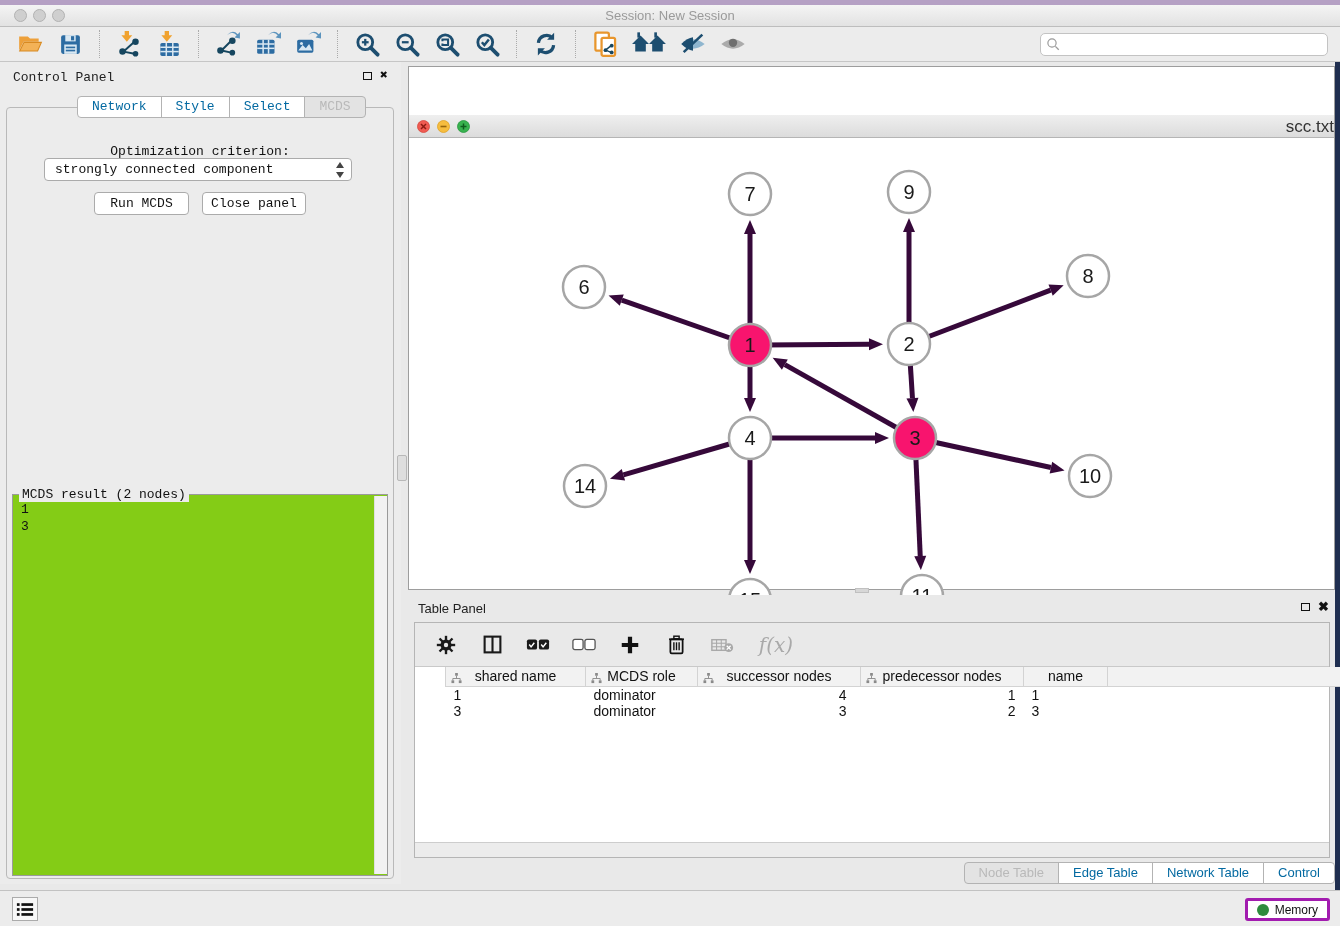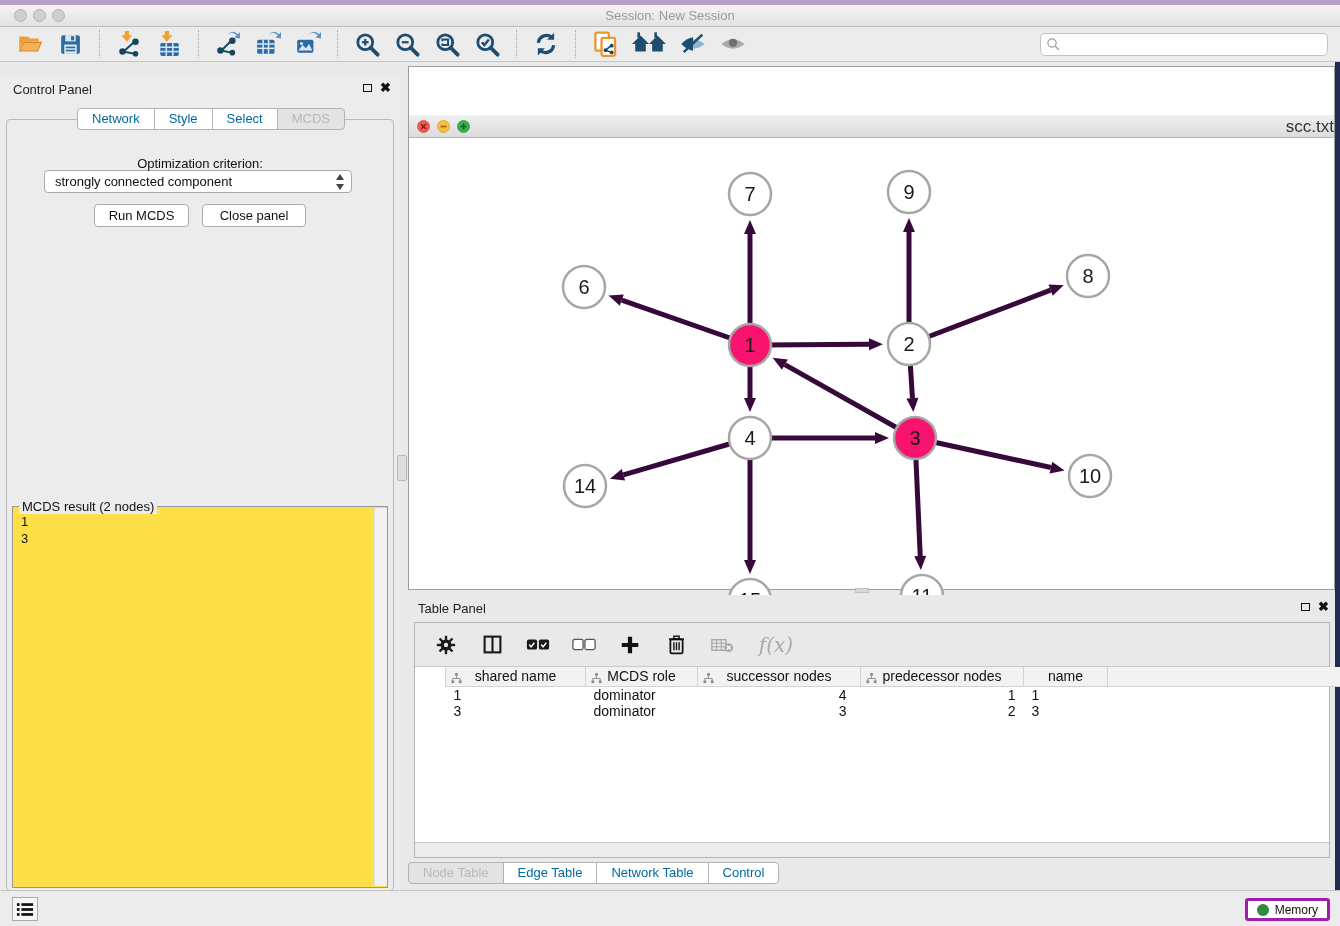--- a/index.html
+++ b/index.html
@@ -15,42 +15,42 @@
   .tl-gray { background:#cfcfcf; border:1px solid #b2b2b2; }
   #title-text { width:100%; text-align:center; line-height:22px; font-size:13px; color:#9a9a9a; }
   
   #toolbar { left:0; top:27px; width:1340px; height:35px; background:#ececec;
     border-bottom:1px solid #c6c6c6; display:flex; align-items:center; padding-left:10px; }
   .tbtn { width:30px; height:30px; display:flex; align-items:center; justify-content:center; margin:0 5px; }
   .tsep { width:1px; height:28px; border-left:1px dotted #ababab; margin:0 9px; }
   #search-box { right:12px; top:33px; width:288px; height:23px; background:#fff;
     border:1px solid #c3c3c3; border-radius:5px; display:flex; align-items:center; padding-left:5px; }
   
-  #control-panel { left:0; top:74px; width:401px; height:822px; background:#ececec; }
+  #control-panel { left:0; top:62px; width:401px; height:822px; background:#ececec;font-family:Liberation Mono, monospace; }
   #cp-header { height:28px; position:relative; }
   #cp-title { position:absolute; left:13px; top:8px; font-size:13px; color:#222; }
   .float-icon { width:9px; height:8px; border:1.5px solid #111; display:inline-block; }
   .close-x { font-size:13px; font-weight:bold; color:#111; line-height:10px; }
   #cp-pane { position:absolute; left:6px; top:45px; width:388px; height:772px;
     border:1px solid #b9b9b9; border-radius:4px; background:#ececec; }
   .seg-tabs { position:absolute; display:flex; }
   .seg-tab { height:22px; line-height:20px; background:#fff; border:1px solid #b3b3b3;
     margin-left:-1px; font-size:13px; color:#0369a1; text-align:center; padding:0 14px; }
   .seg-first { border-radius:4px 0 0 4px; margin-left:0; }
   .seg-last  { border-radius:0 4px 4px 0; }
   .seg-disabled { background:#e3e3e3; color:#b9b9b9; }
   #opt-label { position:absolute; left:0; top:82px; width:400px; text-align:center; font-size:13px; color:#111; }
   #criterion-select { position:absolute; left:44px; top:96px; width:308px; height:23px; background:#fff;
     border:1px solid #ababab; border-radius:4px; font-size:13px; color:#111;
     display:flex; align-items:center; padding-left:10px; }
   .mac-stepper { position:absolute; right:6px; top:3px; }
   .btn { position:absolute; height:23px; background:#fff; border:1px solid #ababab;
     border-radius:4px; font-size:13px; color:#111; text-align:center; line-height:21px; }
   #mcds-fieldset { position:absolute; left:12px; top:432px; width:376px; height:382px;
-    border:1px solid #9a9a9a; background:#fde047; }
+    border:1px solid #9a9a9a; background:#84cc16; }
   #mcds-legend { position:absolute; left:6px; top:-8px; background:#ececec; padding:0 3px;
     font-size:13px; color:#111; }
   #mcds-lines { position:absolute; left:8px; top:6px; font-size:13px; color:#111; line-height:17px; white-space:pre-line; }
   #mcds-scroll { position:absolute; right:0px; top:1px; width:13px; height:378px;
     background:#f2f2f2; border-left:1px solid #e0e0e0; }
   
   #net-window { left:408px; top:66px; width:927px; height:524px; background:#fff;
     border:1px solid #9d9d9d; }
   #net-titlebar { height:23px; background:linear-gradient(#efefef,#dcdcdc);
     border-bottom:1px solid #b5b5b5; position:relative; }
@@ -69,21 +69,21 @@
   .tbl-tbtn { width:28px; height:28px; display:flex; align-items:center; justify-content:center; margin:0 5px; }
   #fx-label { font-family:"DejaVu Serif", serif; font-style:italic; font-size:20px; color:#a9a9a9; }
   table#node-table { border-collapse:collapse; width:100%; table-layout:fixed; font-size:14px;margin-left:30px; }
   #node-table th { background:#f2f2f2; border:1px solid #d3d3d3; border-top:none;
     font-weight:normal; height:19px; color:#111; position:relative; text-align:center; }
   #node-table th .tree-ic { position:absolute; left:5px; top:4px; }
   #node-table td { height:16px; padding:0 8px; color:#111; border:none; }
   .al { text-align:left; } .ar { text-align:right; }
   #tbl-hscroll { position:absolute; left:0; bottom:0; width:100%; height:15px;
     background:#ececec; border-top:1px solid #cdcdcd; }
-  #tbl-tabs { position:absolute; left:0px; top:267px; width:927px; display:flex; justify-content:flex-start; }
+  #tbl-tabs { position:absolute; left:0px; top:267px; width:927px; display:flex; justify-content:flex-end; }
   
   #statusbar { left:0; top:890px; width:1340px; height:36px; background:#ececec; border-top:1px solid #c2c2c2; }
   #list-btn { position:absolute; left:12px; top:6px; width:26px; height:24px; background:#f7f7f7;
     border:1px solid #ababab; display:flex; align-items:center; justify-content:center; }
   #memory-btn { position:absolute; right:10px; top:7px; height:23px; background:#fff;
     border:3px solid #a21caf; border-radius:3px; font-size:12px; color:#111;
     display:flex; align-items:center; padding:0 9px; }
   #memory-dot { width:12px; height:12px; border-radius:50%; background:#2e8b3d; margin-right:6px; }
   svg text { font-family:"Liberation Sans", sans-serif; }
 </style>

